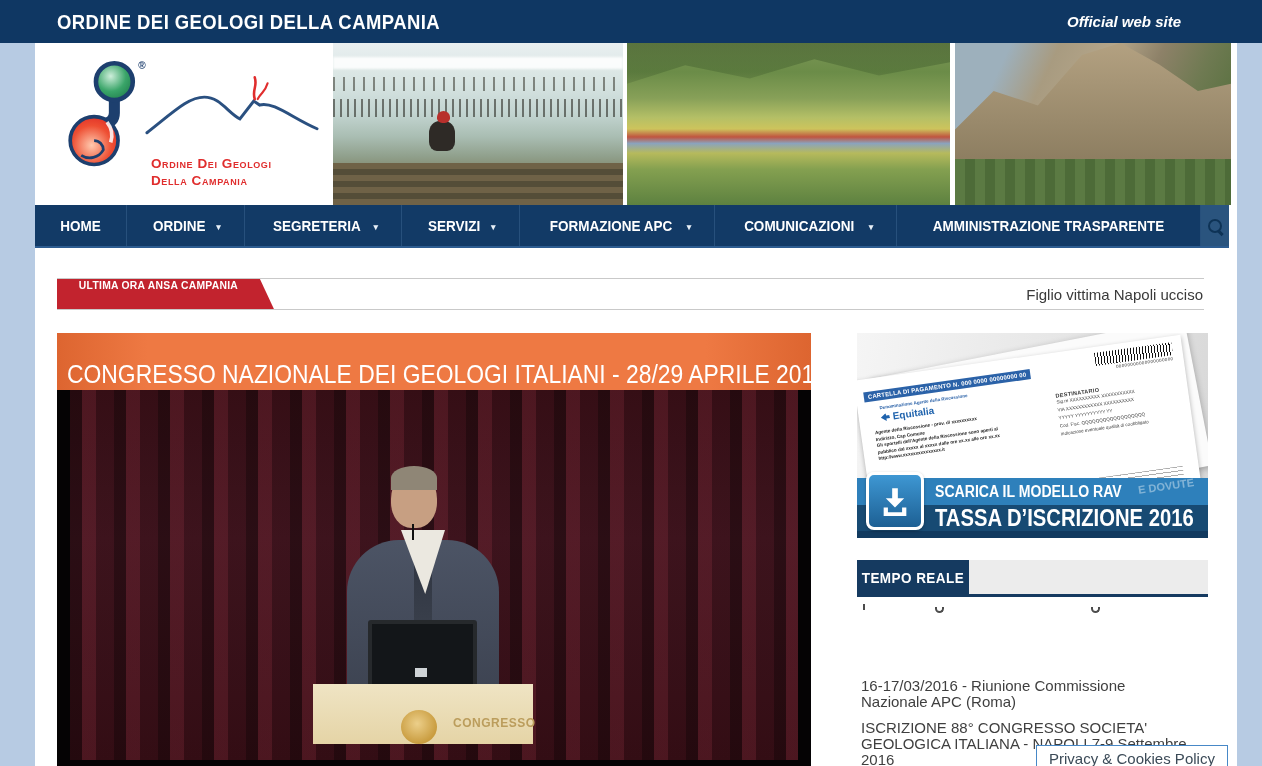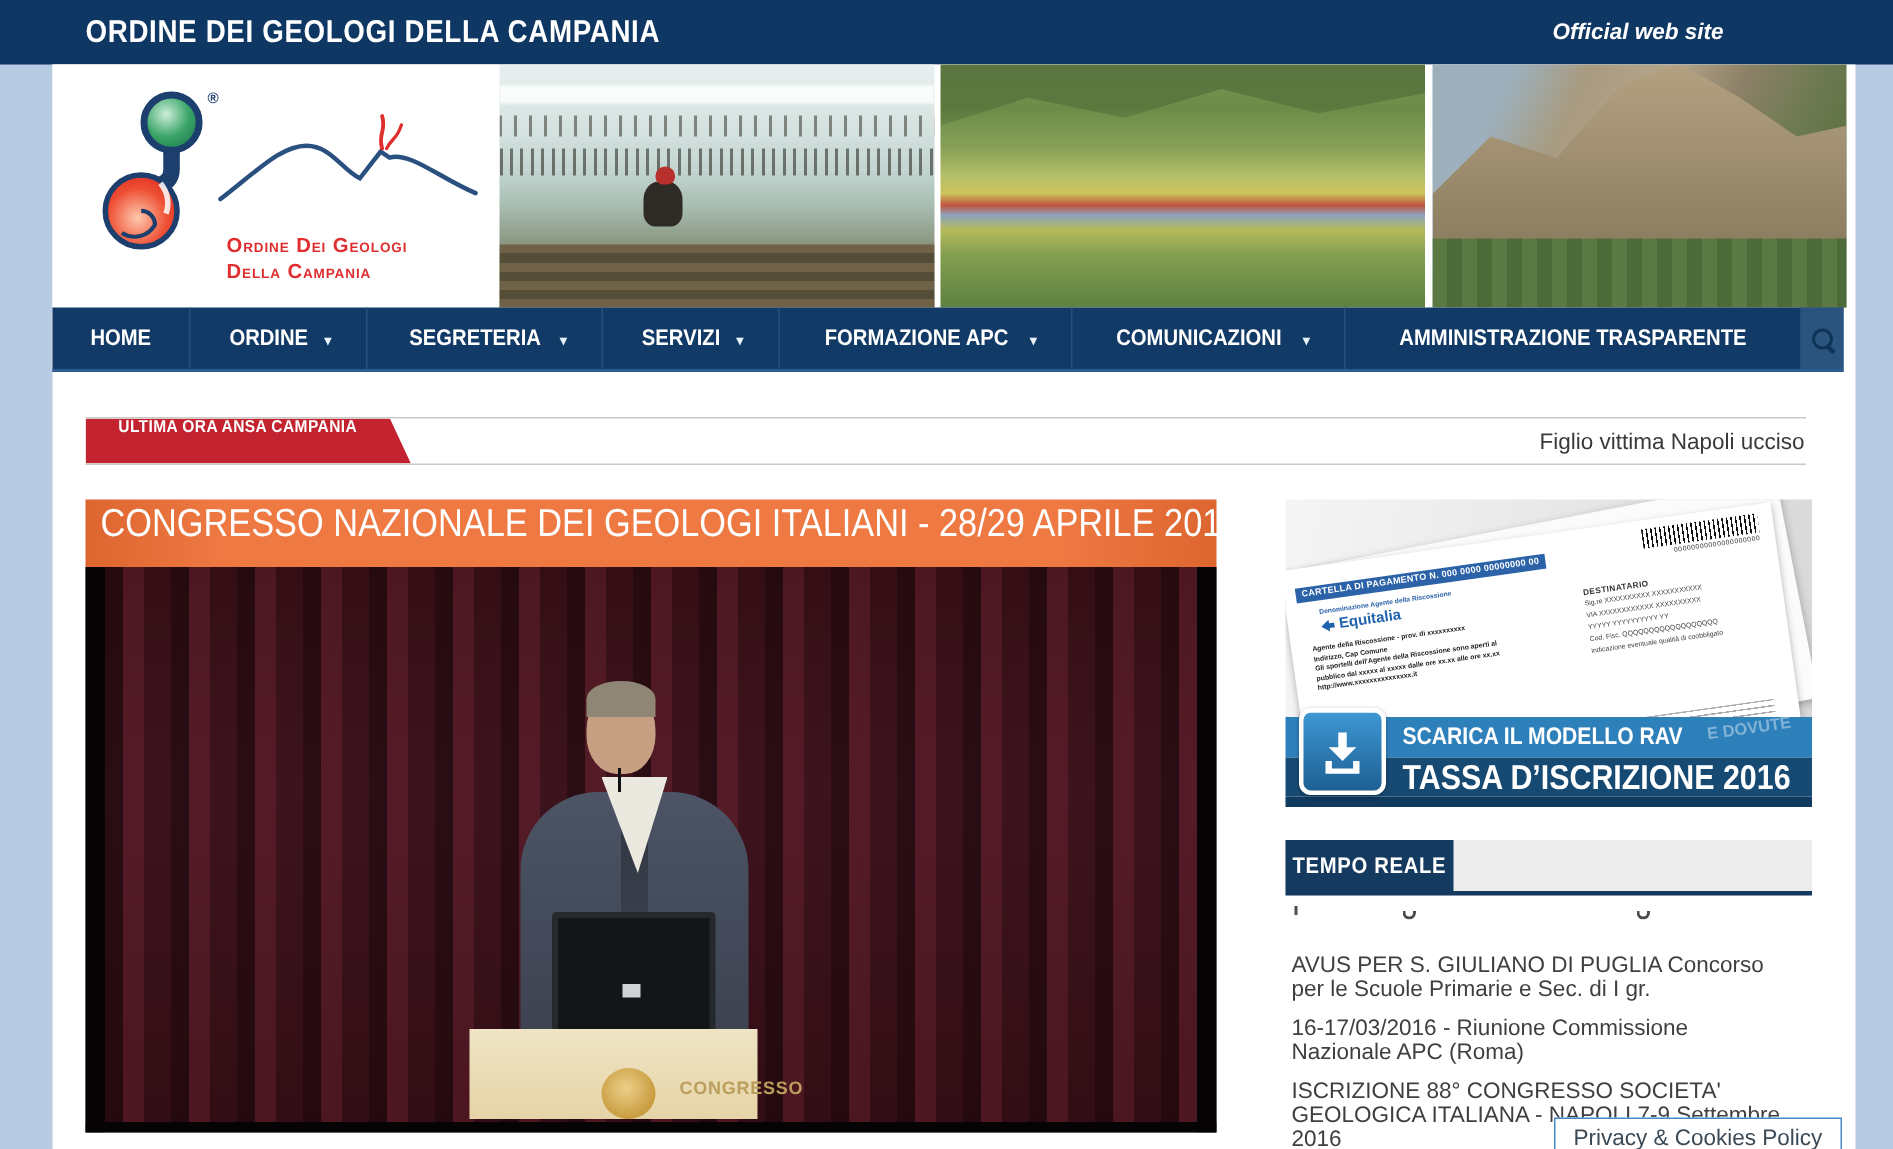--- a/index.html
+++ b/index.html
@@ -4,21 +4,21 @@
 <style>
   html,body{margin:0;padding:0;}
   body{width:1262px;height:766px;overflow:hidden;font-family:"Liberation Sans",sans-serif;}
   .page{position:relative;width:1262px;height:766px;background:#b7cbe3;overflow:hidden;}
   .cond{display:inline-block;transform:scaleX(.88);transform-origin:0 50%;white-space:nowrap;}
   .cond-c{display:inline-block;transform:scaleX(.9);transform-origin:50% 50%;white-space:nowrap;}
 
   
   .topbar{position:absolute;left:0;top:0;width:1262px;height:43px;background:#0f3763;display:flex;align-items:center;}
   .topbar-title{margin-left:57px;color:#fff;font-size:21px;font-weight:600;letter-spacing:.5px;}
-  .topbar-right{margin-left:auto;margin-right:113px;color:#fff;font-size:15px;font-style:italic;font-weight:600;}
+  .topbar-right{margin-left:auto;margin-right:81px;color:#fff;font-size:15px;font-style:italic;font-weight:600;}
 
   
   .container{position:absolute;left:35px;top:43px;width:1202px;height:723px;background:#fff;}
 
   
   .header-row{position:absolute;left:0;top:0;width:1202px;height:162px;}
   .logo-box{position:absolute;left:0;top:0;width:298px;height:162px;background:#fff;}
   .logo-mark{position:absolute;left:26px;top:14px;}
   .logo-art{position:absolute;left:108px;top:26px;}
   .logo-text{position:absolute;left:116px;top:112px;color:#e02d2d;font-size:13.5px;font-weight:700;font-variant:small-caps;letter-spacing:.6px;line-height:17px;}
@@ -45,35 +45,35 @@
   .mag{position:relative;width:10px;height:10px;border:2.5px solid #0e3356;border-radius:50%;display:inline-block;}
   .mag::after{content:"";position:absolute;left:9px;top:9px;width:3px;height:6px;background:#0e3356;transform:rotate(-45deg);}
 
   
   .ticker{position:absolute;left:22px;top:235px;width:1147px;height:30px;border-top:1px solid #c9c9c9;border-bottom:1px solid #c9c9c9;background:#fff;display:flex;align-items:stretch;}
   .ticker-label{background:#c2232e;color:#fff;display:flex;align-items:flex-start;padding:0 27px 0 13px;font-size:11.5px;font-weight:700;letter-spacing:.3px;clip-path:polygon(0 0,calc(100% - 14px) 0,100% 100%,0 100%);}
   .ticker-headline{margin-left:auto;align-self:center;color:#3a3a3a;font-size:15px;padding-right:1px;cursor:pointer;}
 
   
   .video-col{position:absolute;left:22px;top:290px;width:754px;}
-  .video-banner{height:45px;background:linear-gradient(90deg,#dd6530,#ee7943 12%,#ee7943 86%,#dd6530);display:flex;align-items:flex-start;color:#fff;font-size:26px;font-weight:500;padding-left:10px;box-sizing:border-box;}
+  .video-banner{height:57px;background:linear-gradient(90deg,#dd6530,#ee7943 12%,#ee7943 86%,#dd6530);display:flex;align-items:flex-end;color:#fff;font-size:26px;font-weight:500;padding-left:10px;box-sizing:border-box;}
   .video-frame{position:relative;height:377px;background:#060405;overflow:hidden;cursor:pointer;}
   .curtain{position:absolute;left:13px;right:13px;top:0;bottom:7px;background:
       repeating-linear-gradient(90deg,rgba(0,0,0,.38) 0 12px,rgba(122,42,55,.28) 12px 26px,rgba(0,0,0,.12) 26px 44px),
       linear-gradient(180deg,#3c1018 0%,#451621 40%,#3a0f17 100%);}
   .spk-suit{position:absolute;left:290px;top:150px;width:152px;height:168px;background:linear-gradient(180deg,#4c5465,#3c4250);border-radius:52px 52px 0 0;}
   .spk-lapel{position:absolute;left:357px;top:152px;width:18px;height:90px;background:linear-gradient(180deg,#2e3440,#3a404c);}
   .spk-shirt{position:absolute;left:344px;top:140px;width:44px;height:64px;background:#ebe8e0;clip-path:polygon(0 0,100% 0,55% 100%);}
   .spk-head{position:absolute;left:334px;top:80px;width:46px;height:58px;background:#c79f82;border-radius:50% 50% 44% 44%;}
   .spk-hair{position:absolute;left:334px;top:76px;width:46px;height:24px;background:#8f8676;border-radius:50% 50% 0 0;}
   .spk-mic{position:absolute;left:355px;top:134px;width:2px;height:16px;background:#111;}
   .monitor{position:absolute;left:311px;top:230px;width:109px;height:104px;background:#131619;border:4px solid #26292c;box-sizing:border-box;border-radius:3px;}
   .monitor-label{position:absolute;left:358px;top:278px;width:12px;height:9px;background:#cfd3d6;}
   .monitor-foot{position:absolute;left:330px;top:334px;width:72px;height:6px;background:#1b1e20;border-radius:2px;}
-  .podium{position:absolute;left:256px;top:308px;width:192px;height:60px;background:linear-gradient(180deg,#efe4c4,#e5d4a6);text-align:right;}
+  .podium{position:absolute;left:256px;top:294px;width:220px;height:60px;background:linear-gradient(180deg,#efe4c4,#e5d4a6);text-align:right;}
   .podium-logo{position:absolute;left:88px;top:26px;width:36px;height:34px;background:radial-gradient(circle at 45% 40%,#eccf8a,#c99c3f 70%);border-radius:50%;}
   .podium-text{position:absolute;left:140px;top:32px;color:#bb9d5c;font-size:12px;font-weight:600;letter-spacing:.5px;}
   .vbar{position:absolute;top:0;bottom:0;width:13px;background:#050304;}
   .vbar-bottom{position:absolute;left:0;right:0;bottom:0;height:7px;background:#050304;}
 
   
   .sidebar{position:absolute;left:822px;top:290px;width:351px;}
   .rav{position:relative;width:351px;height:205px;cursor:pointer;}
   .rav-photo{position:absolute;left:0;top:0;width:351px;height:145px;background:linear-gradient(100deg,#f5f5f5,#e6e6e6 55%,#d8d8d8);overflow:hidden;}
   .sheet-back{position:absolute;left:24px;top:14px;width:320px;height:150px;background:#fbfbfb;transform:rotate(-11deg);box-shadow:0 2px 6px rgba(0,0,0,.28);}
@@ -286,21 +286,20 @@
       <div class="tempo-bar">
         <div class="tempo-tab">
             <span class="cond-c">TEMPO REALE</span>
           </div>
       </div>
       <div class="t-clip">
         <span class="m1"></span>
         <span class="m2"></span>
         <span class="m3"></span>
       </div>
-      <div class="t-item t-item1">AVUS PER S. GIULIANO DI PUGLIA Concorso per le Scuole Primarie e Sec. di I gr.</div>
       <div class="t-item t-item2">16-17/03/2016 - Riunione Commissione Nazionale APC (Roma)</div>
       <div class="t-item t-item3">ISCRIZIONE 88° CONGRESSO SOCIETA' GEOLOGICA ITALIANA - NAPOLI 7-9 Settembre 2016</div>
     </aside>
 
   </div>
 
   <div class="privacy">Privacy &amp; Cookies Policy</div>
 
 </div>
 

